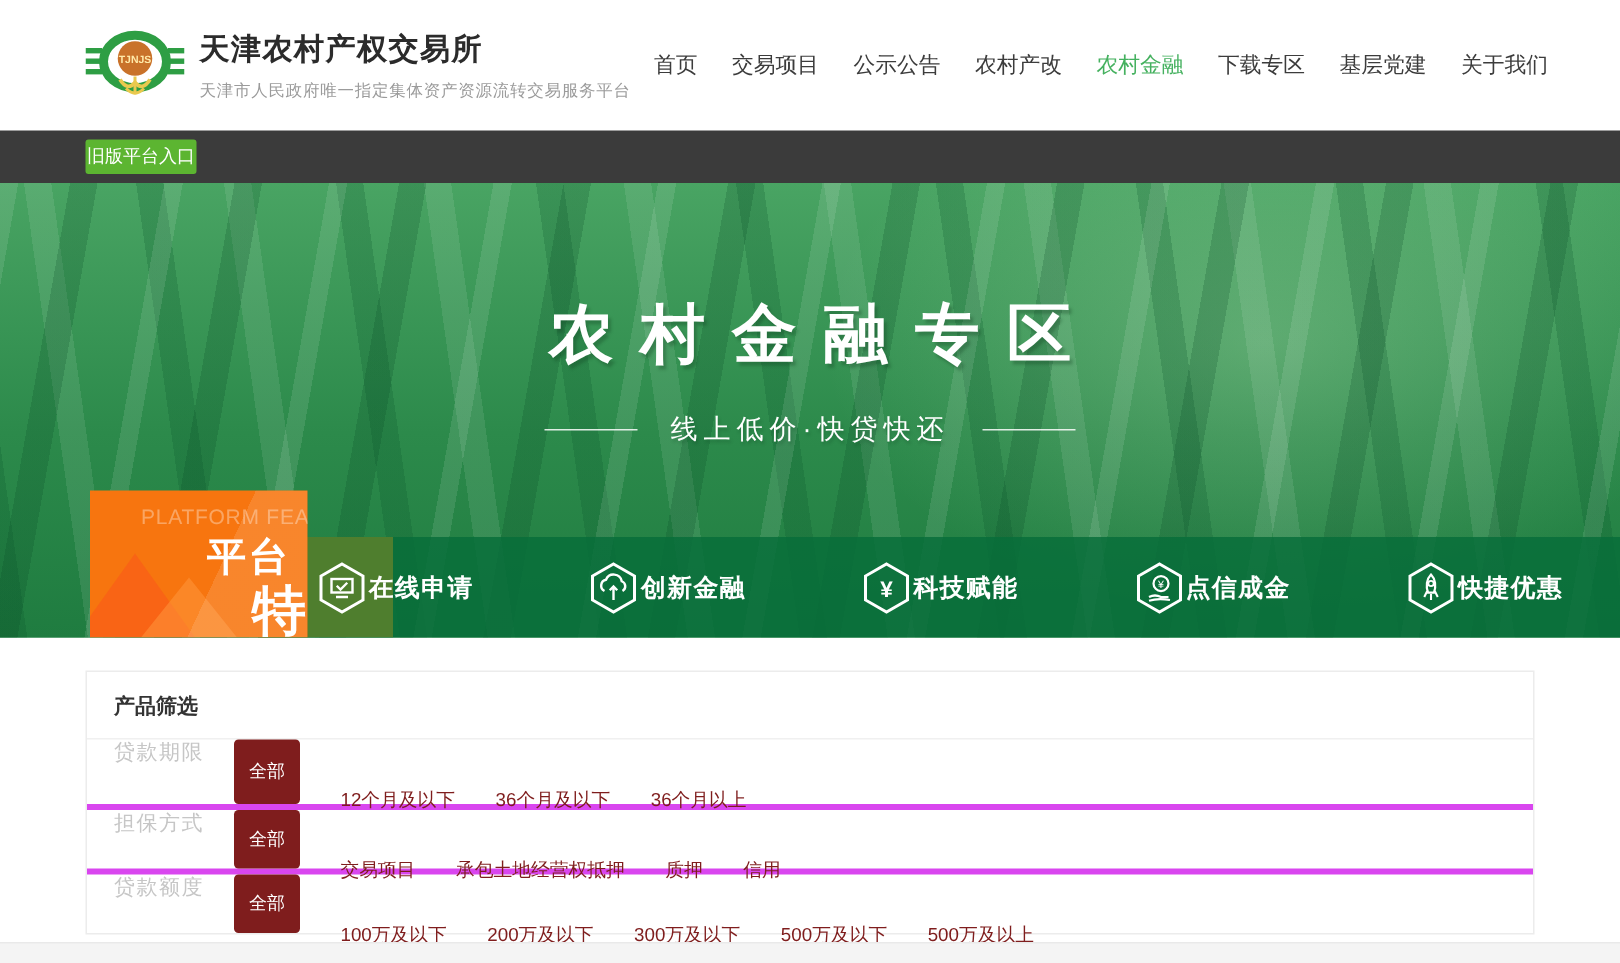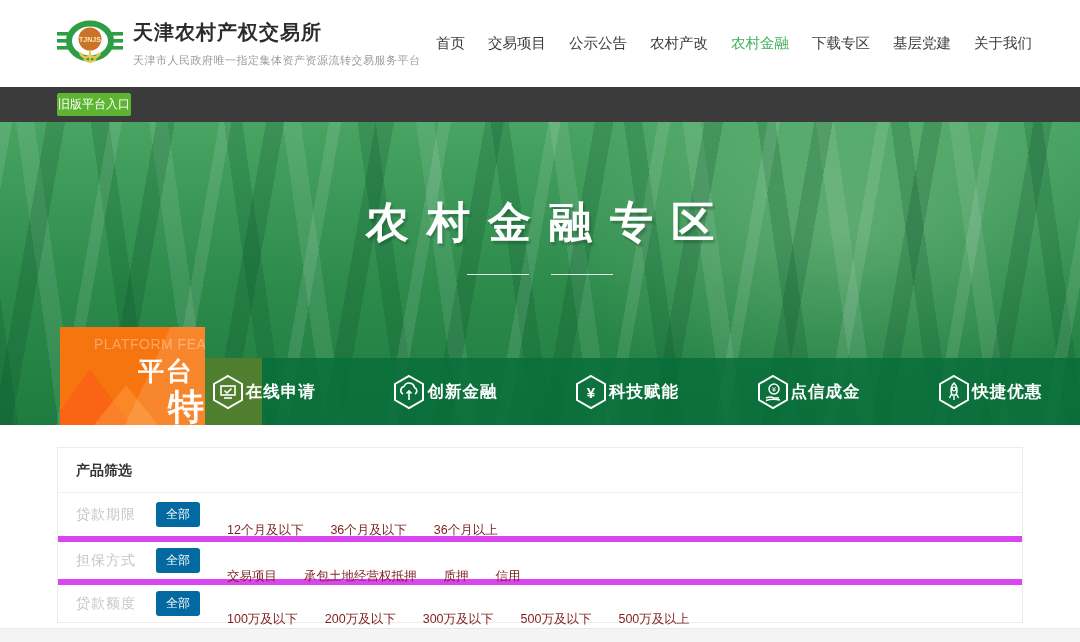--- a/index.html
+++ b/index.html
@@ -70,26 +70,26 @@
     cursor:pointer; position:relative; z-index:2; }
   .tab-label { color:#fff; font-size:16.5px; font-weight:600; letter-spacing:1px; }
   .hex-icon { width:36px; height:36px; display:block; }
 
   
   .content { position:relative; }
   .filter-panel { margin:22px 57px 0 57px; border:1px solid #ececec;
     background:#fff; }
   .filter-head { padding:14px 18px 12px 18px; font-size:14px; font-weight:700;
     color:#333; border-bottom:1px solid #f0f0f0; }
-  .filter-row { display:flex; align-items:center; height:43px; padding:0 18px;
+  .filter-row { display:flex; height:43px; padding:0 18px;
     font-size:12.5px; }
-  .filter-row + .filter-row { border-top:6px solid #d946ef; }
+  .filter-row + .filter-row { border-top:4px solid #d946ef; }
   .filter-label { width:62px; color:#c6c6c6; font-size:14px; letter-spacing:1px;
     flex:none; }
-  .all-btn { background:#0369a1; color:#fff; font-size:12px; border:none;
+  .all-btn { background:#7f1d1d; color:#fff; font-size:12px; border:none;
     border-radius:3px; padding:4px 10px; margin-left:18px; cursor:pointer;
     flex:none; }
   .opt { color:#7f1d1d; margin-left:27px; cursor:pointer; white-space:nowrap;margin-top:32px; }
 
   
   .footer-strip { position:absolute; left:0; right:0; bottom:0; height:14px;
     background:#f4f4f4; border-top:1px solid #e9e9e9; }
 </style>
 </head>
 <body>
@@ -130,20 +130,21 @@
   </div>
 
   <div class="darkbar">
     <button class="old-btn">旧版平台入口</button>
   </div>
 
   <div class="banner">
     <div class="banner-title">农村金融专区</div>
     <div class="banner-subrow">
       <div class="sub-line"></div>
+      <div class="banner-sub">线上低价·快贷快还</div>
       <div class="sub-line"></div>
     </div>
 
     <div class="feat-block">
       <div class="tri-a"></div>
       <div class="tri-b"></div>
       <div class="feat-eyebrow">PLATFORM FEATURES</div>
       <div class="feat-l1">平台</div>
       <div class="feat-l2">特色</div>
     </div>

